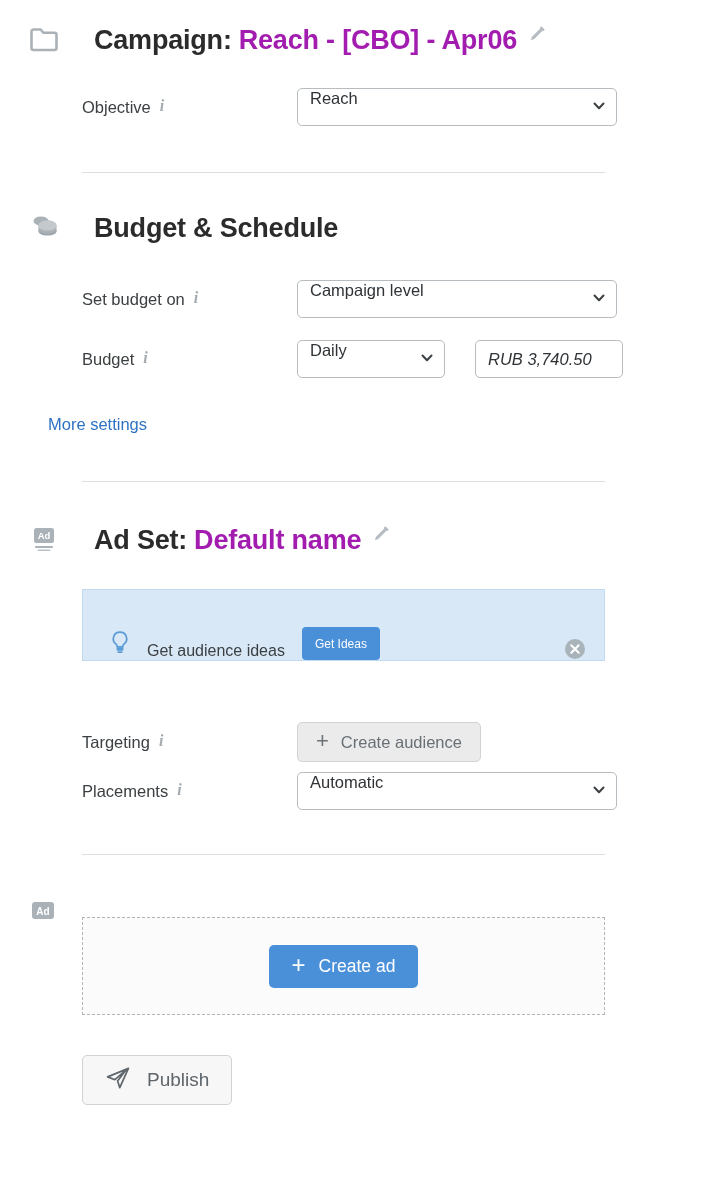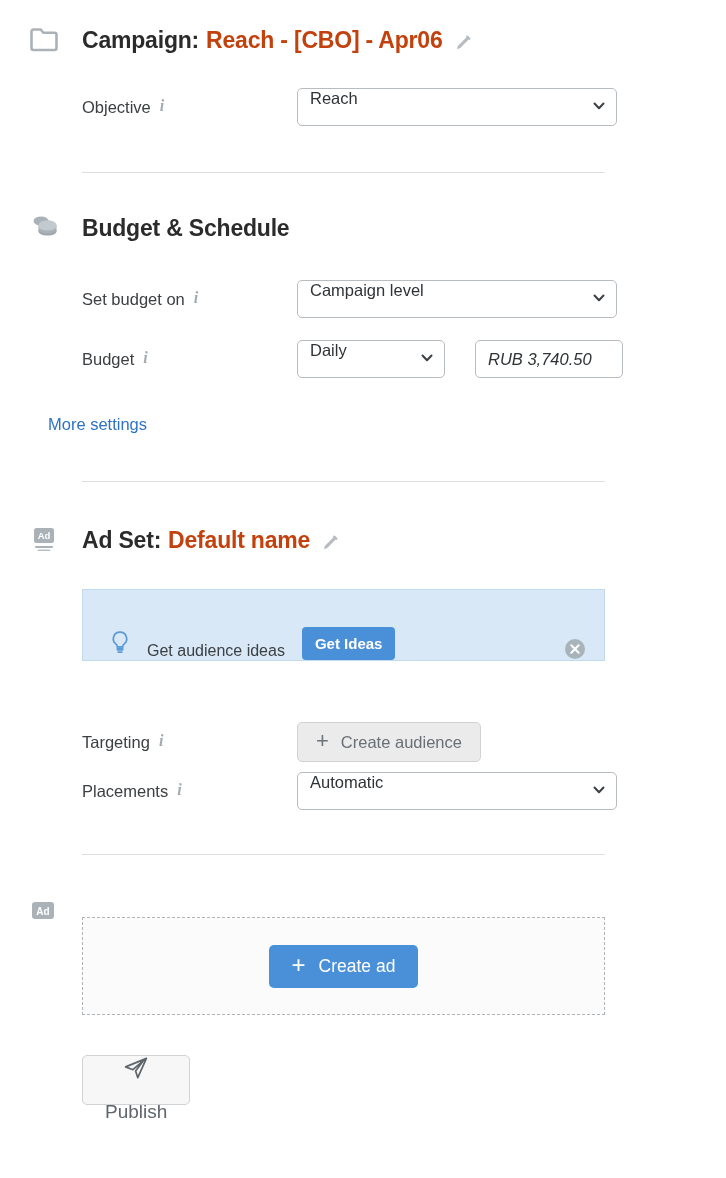--- a/index.html
+++ b/index.html
@@ -26,30 +26,30 @@
   .sect-icon {
     width: 36px;
     height: 36px;
     margin-left: 26px;
     flex: 0 0 36px;
     display: flex;
     align-items: center;
     justify-content: center;
   }
   .sect-title {
-    margin-left: 20px;
-    font-size: 23px;
+    margin-left: 32px;
+    font-size: 27px;
     font-weight: bold;
     letter-spacing: -0.2px;
     color: #2b2b2b;
     white-space: nowrap;
     display: flex;
-    align-items: flex-end;
-  }
-  .sect-title .muted { color: #c2410c; font-weight: bold; margin-left: 7px; }
+    align-items: flex-start;
+  }
+  .sect-title .muted { color: #a21caf; font-weight: bold; margin-left: 7px; }
   .pencil { margin-left: 9px; display: inline-flex; align-items: center; }
 
   
   .row {
     display: flex;
     align-items: center;
     padding-left: 82px;
     gap: 12px;
   }
   .row-label {
@@ -144,22 +144,22 @@
     color: #3c4043;
     margin-left: 16px;
     white-space: nowrap;
   }
   .btn-blue {
     background: #4a90d9;
     color: #ffffff;
     border: none;
     border-radius: 4px;
     font-family: inherit;
-    font-size: 15px;
-    font-weight: bold;
+    font-size: 12px;
+    font-weight: normal;
     padding: 0 13px;
     height: 33px;
     display: inline-flex;
     align-items: center;
     cursor: pointer;
     white-space: nowrap;
   }
   .banner-close {
     margin-left: auto;
     display: flex;
@@ -404,21 +404,21 @@
     </svg>
   </div>
 
   <div class="dashed-box abs" style="top:917px;">
     <button class="btn-create-ad">
       <span class="plus-white">+</span>
       <span>Create ad</span>
     </button>
   </div>
 
-  <button class="btn-publish abs" style="top:1055px;flex-direction:column;">
+  <button class="btn-publish abs" style="top:1055px;">
     <span>
       <svg width="26" height="24" viewBox="0 0 26 24" aria-hidden="true">
         <path d="M23.4 2.4L2.6 10.9l7.3 2.8 11-9.6-8.3 11 2.2 6.6z" fill="none" stroke="#5e666c" stroke-width="1.7" stroke-linejoin="round"></path>
       </svg>
     </span>
     <span>Publish</span>
   </button>
 
 </div>
 

